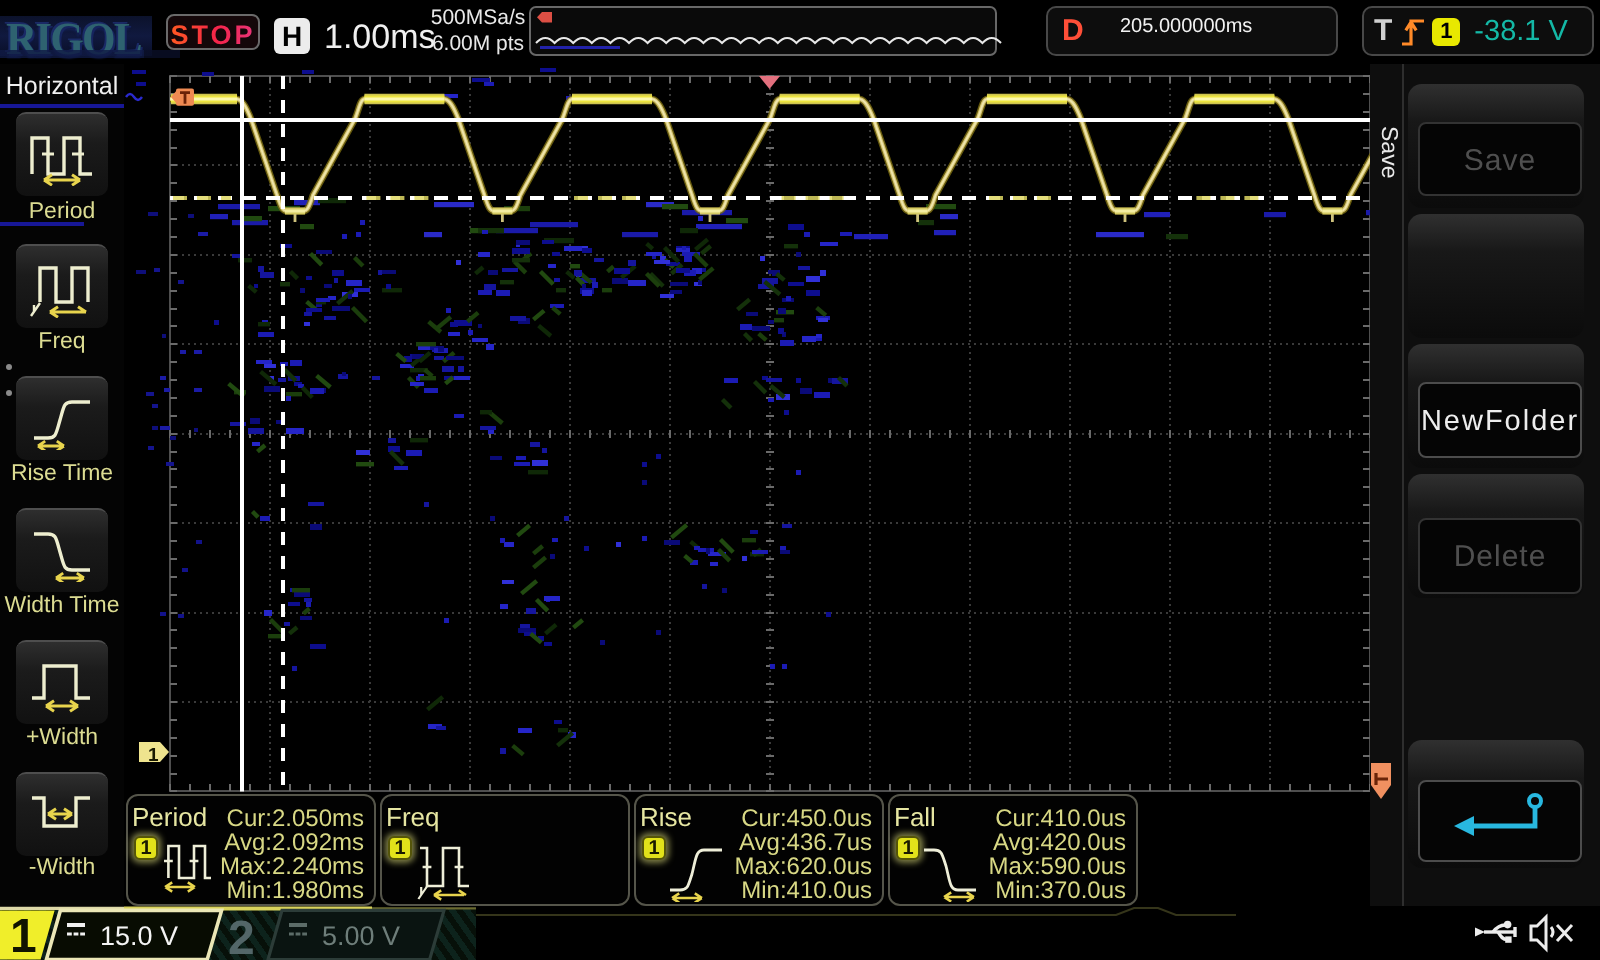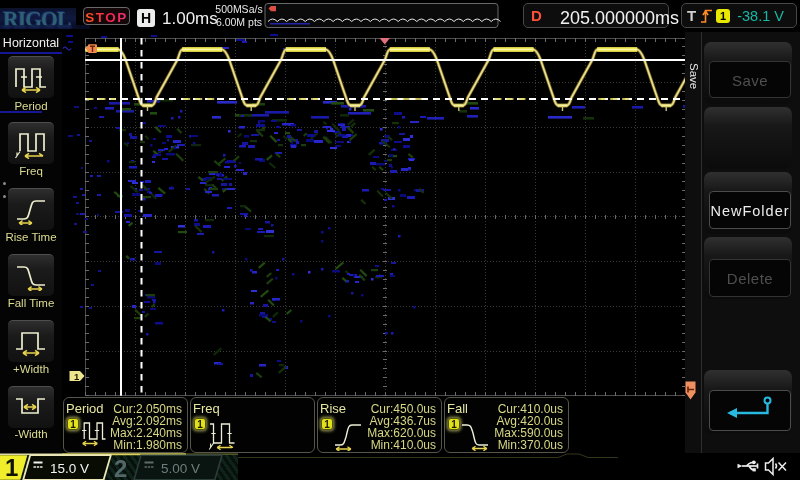--- a/index.html
+++ b/index.html
@@ -10,21 +10,21 @@
 #logobg { position:absolute; left:0px; top:8px; width:76px; height:20px; opacity:0.9; background:linear-gradient(180deg,#0d1430,#121c46 50%,#0a102c); }
 #logosmear { position:absolute; left:0px; top:25px; width:120px; height:4px; background:linear-gradient(90deg,#101a44 0 60%,#0a0f28 60% 75%,transparent 75%); opacity:0.8; }
 #stopbtn { position:absolute; left:83px; top:7px; width:47px; height:18px; background:#140709; border:1px solid #6a6a6a; border-radius:4px; font-weight:bold; font-size:13.5px; letter-spacing:1.5px; text-align:center; line-height:19px; }
 #stoptxt { background:linear-gradient(90deg,#ff5a22,#f5244a 55%,#e8357a); -webkit-background-clip:text; background-clip:text; color:transparent; }
 #hbox { position:absolute; left:137px; top:8.5px; width:18px; height:18px; background:#ececec; border-radius:3px; color:#000; font-weight:bold; font-size:14px; text-align:center; line-height:18px; }
 #htime { position:absolute; left:162px; top:9px; color:#f0f0f0; font-size:17px; }
 #srate { position:absolute; left:214px; top:3px; width:50px; text-align:center; color:#e8e8e8; font-size:10.5px; line-height:12.5px; }
 #prev { position:absolute; left:0; top:0; }
 #dbox { position:absolute; left:523px; top:3px; width:146px; height:25px; background:#0d0d0d; border:1px solid #484848; border-radius:5px; }
 .dd { position:absolute; left:7px; top:3px; color:#ff4f38; font-weight:bold; font-size:15px; }
-.dv { position:absolute; left:36px; top:4px; color:#f2f2f2; font-size:18px; }
+.dv { position:absolute; left:36px; top:4px; color:#f2f2f2; font-size:10px; }
 #tbox { position:absolute; left:681px; top:3px; width:116px; height:25px; background:#0d0d0d; border:1px solid #484848; border-radius:5px; display:flex; align-items:center; padding-left:5px; }
 .tt { color:#d0d0d0; font-weight:bold; font-size:15px; }
 .tbadge { display:inline-block; width:14px; height:14px; background:#e8e800; border-radius:3px; color:#000; font-weight:bold; font-size:11px; text-align:center; line-height:14px; }
 .tv { color:#14b8a6; font-size:14.5px; margin-left:7px; }
 #lmenu { position:absolute; left:0; top:32px; width:62px; height:421px; background:#040404;text-decoration:underline; }
 .lmtitle { position:absolute; left:0; top:4px; width:62px; text-align:center; color:#f0f0f0; font-size:12.5px; }
 .lbtn { position:absolute; left:8px; width:46px; height:42px; background:linear-gradient(180deg,#2e2e2e,#1b1b1b 35%,#111111); border-radius:5px; border-top:1px solid #4e4e4e; display:flex; align-items:center; justify-content:center; }
 .llab { position:absolute; left:0; width:62px; text-align:center; color:#dcdc92; font-size:11.5px; }
 #rmenu { position:absolute; left:685px; top:32px; width:115px; height:421px; background:#0e0e0e; }
 #rtab { position:absolute; left:0; top:0; width:17px; height:421px; border-right:1px solid #2e2e2e; }
@@ -589,21 +589,21 @@
 <path d="M5,28 H18 M5,28 l3.6,-2.4 M5,28 l3.6,2.4 M18,28 l-3.6,-2.4 M18,28 l-3.6,2.4" stroke="#e8d44d" stroke-width="1.4" fill="none"></path>
 </svg>
     </div>
     <div class="llab" style="top:199px">Rise Time</div>
     <div class="lbtn" style="top:222px">
       <svg width="34" height="30" viewBox="0 0 34 30">
 <path d="M3,6 H10 C14,6 14,8 16,15 C18,22 18,24 22,24 H31" stroke="#eeeecf" stroke-width="1.7" fill="none"></path>
 <path d="M14,28 H28 M14,28 l3.6,-2.4 M14,28 l3.6,2.4 M28,28 l-3.6,-2.4 M28,28 l-3.6,2.4" stroke="#e8d44d" stroke-width="1.4" fill="none"></path>
 </svg>
     </div>
-    <div class="llab" style="top:265px">Fall Time</div>
+    <div class="llab" style="top:265px">Width Time</div>
     <div class="lbtn" style="top:288px">
       <svg width="34" height="30" viewBox="0 0 34 30">
 <path d="M2,22 H8 V6 H24 V22 H31" stroke="#eeeecf" stroke-width="1.7" fill="none"></path>
 <path d="M9,26 H25 M9,26 l4,-2.6 M9,26 l4,2.6 M25,26 l-4,-2.6 M25,26 l-4,2.6" stroke="#e8d44d" stroke-width="1.5" fill="none"></path>
 </svg>
     </div>
     <div class="llab" style="top:331px">+Width</div>
     <div class="lbtn" style="top:354px">
       <svg width="34" height="30" viewBox="0 0 34 30">
 <path d="M2,6 H8 V20 H24 V6 H31" stroke="#eeeecf" stroke-width="1.7" fill="none"></path>

